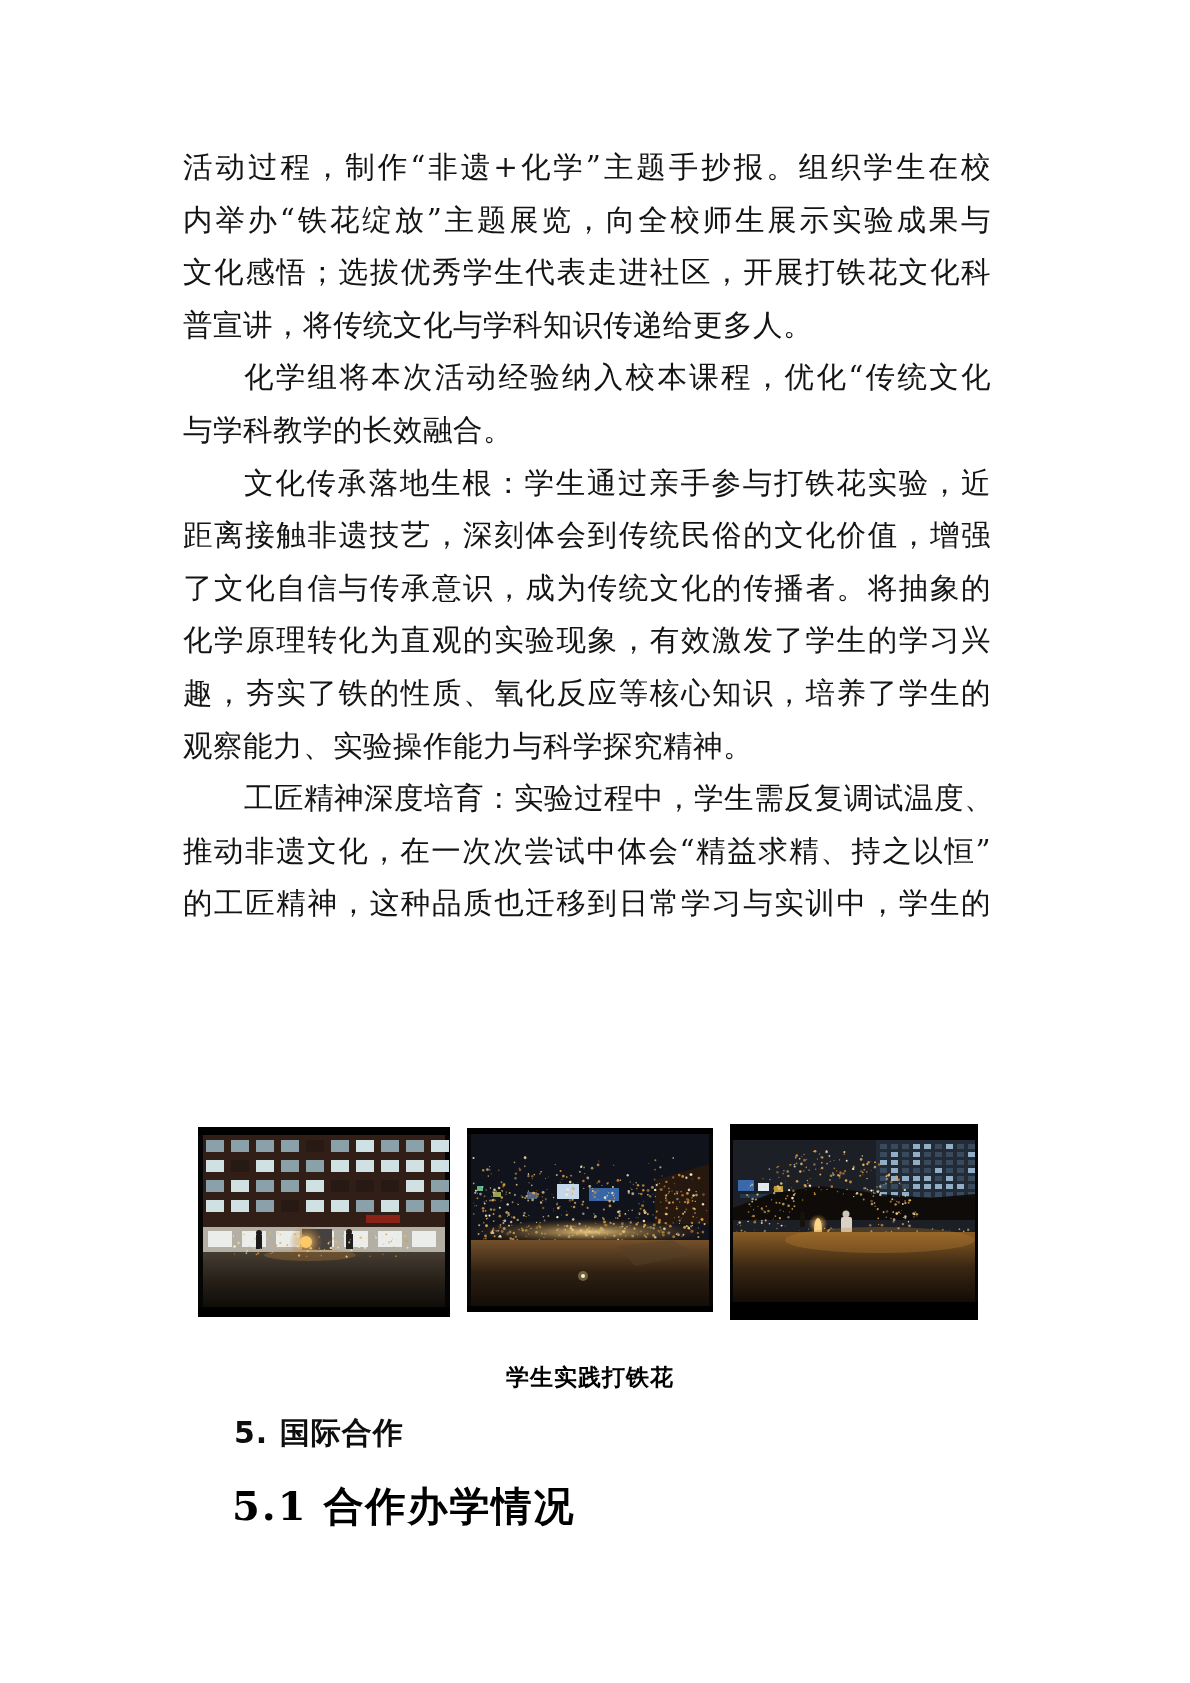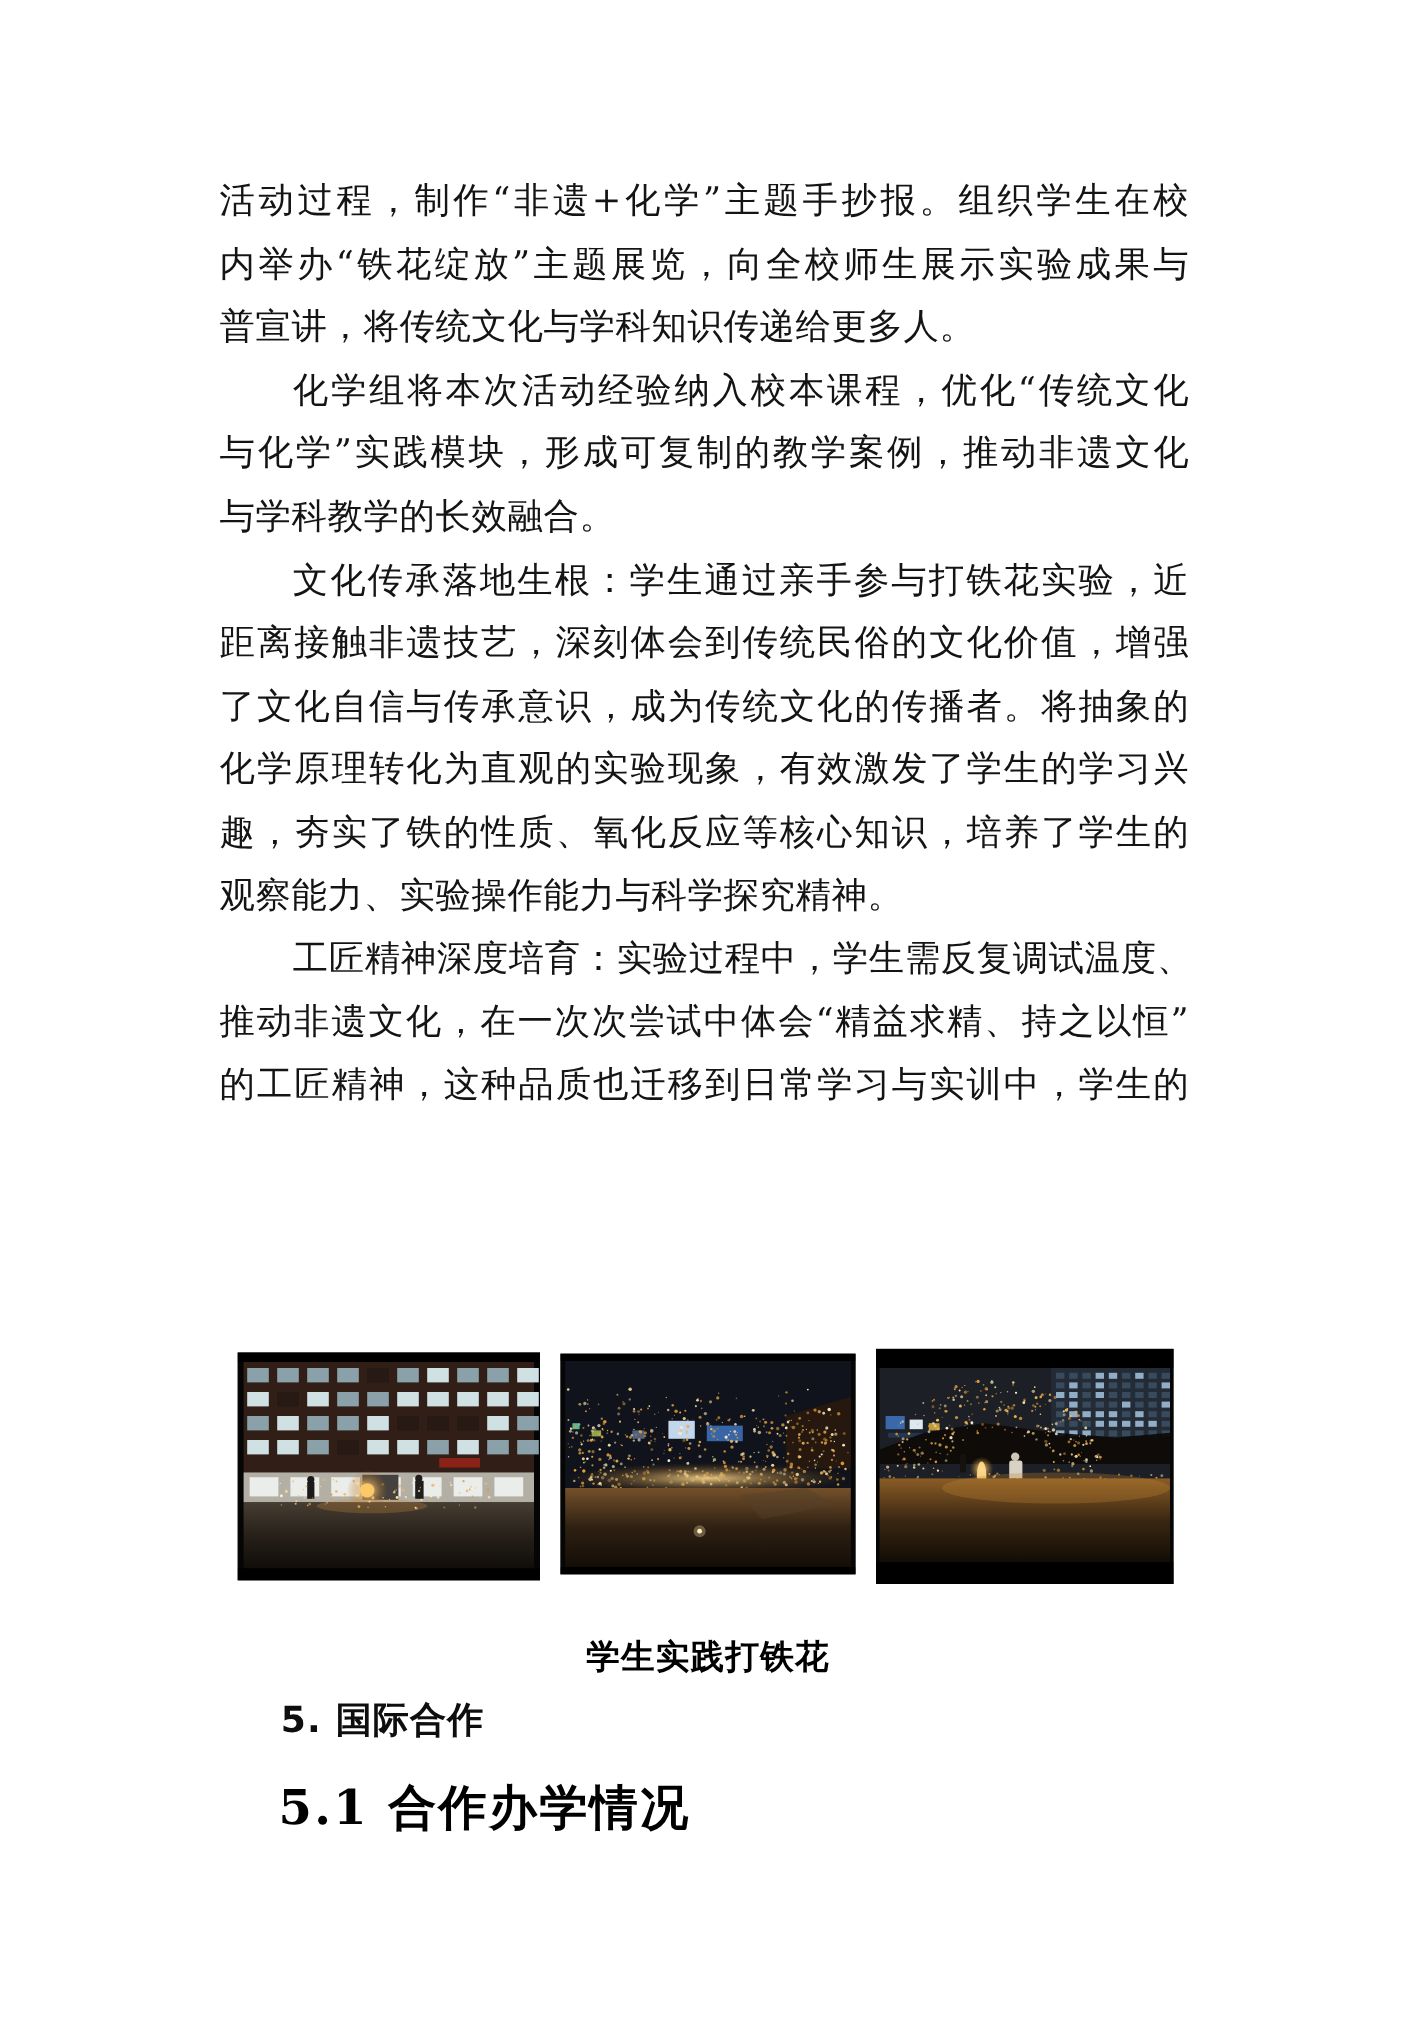--- a/index.html
+++ b/index.html
@@ -18,21 +18,21 @@
   .tline.ind{text-indent:61px;}
   
   .photo{position:absolute;background:#000;overflow:hidden;}
   .photo svg{display:block;}
   #photo1{left:198px;top:1127px;width:252px;height:190px;}
   #photo2{left:467px;top:1128px;width:246px;height:184px;}
   #photo3{left:730px;top:1124px;width:248px;height:196px;}
   
   .caption{
     position:absolute;left:0;top:1362px;width:1180px;text-align:center;
-    font-weight:700;font-size:28px;letter-spacing:1px;color:#000;
+    font-weight:700;font-size:23px;letter-spacing:1px;color:#000;
   }
   
   .h-intl{
     position:absolute;left:234px;top:1413px;
     font-family:"DejaVu Sans","Liberation Sans",sans-serif;
     font-size:30px;font-weight:700;color:#0e0e0e;letter-spacing:1px;
   }
   .h-coop{
     position:absolute;left:232px;top:1479px;
     font-size:40px;font-weight:700;color:#000;letter-spacing:2px;
@@ -45,23 +45,23 @@
   }
 </style>
 </head>
 <body>
 
 <div class="page">
 
   <div class="body-text" id="bodyText">
       <div class="tline">活动过程，制作“非遗+化学”主题手抄报。组织学生在校</div>
       <div class="tline">内举办“铁花绽放”主题展览，向全校师生展示实验成果与</div>
+      <div class="tline">文化感悟；选拔优秀学生代表走进社区，开展打铁花文化科</div>
       <div class="tline pend">普宣讲，将传统文化与学科知识传递给更多人。</div>
       <div class="tline ind">化学组将本次活动经验纳入校本课程，优化“传统文化</div>
-      <div class="tline">与化学”实践模块，形成可复制的教学案例，推动非遗文化</div>
       <div class="tline pend">与学科教学的长效融合。</div>
       <div class="tline ind">文化传承落地生根：学生通过亲手参与打铁花实验，近</div>
       <div class="tline">距离接触非遗技艺，深刻体会到传统民俗的文化价值，增强</div>
       <div class="tline">了文化自信与传承意识，成为传统文化的传播者。将抽象的</div>
       <div class="tline">化学原理转化为直观的实验现象，有效激发了学生的学习兴</div>
       <div class="tline">趣，夯实了铁的性质、氧化反应等核心知识，培养了学生的</div>
       <div class="tline pend">观察能力、实验操作能力与科学探究精神。</div>
       <div class="tline ind">工匠精神深度培育：实验过程中，学生需反复调试温度、</div>
       <div class="tline">推动非遗文化，在一次次尝试中体会“精益求精、持之以恒”</div>
       <div class="tline">的工匠精神，这种品质也迁移到日常学习与实训中，学生的</div>

